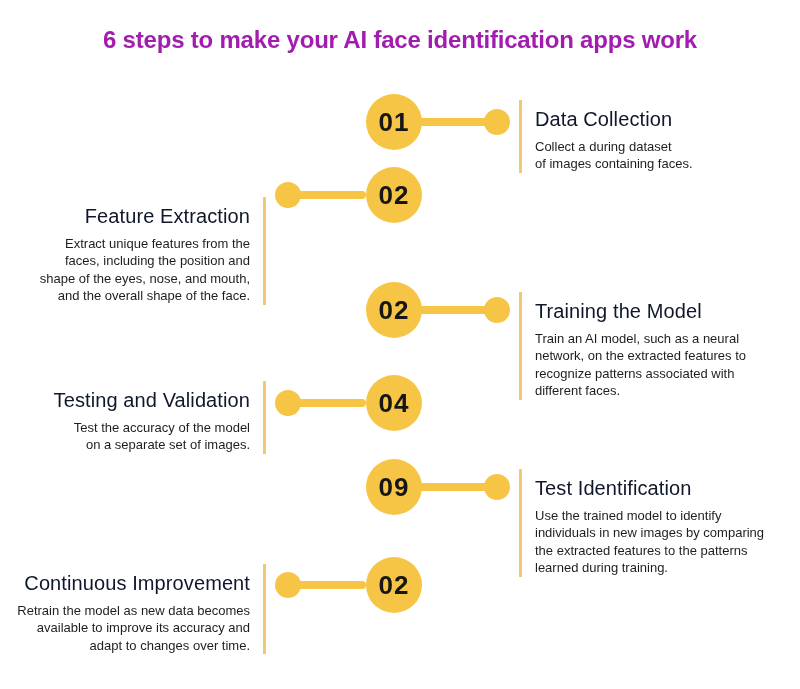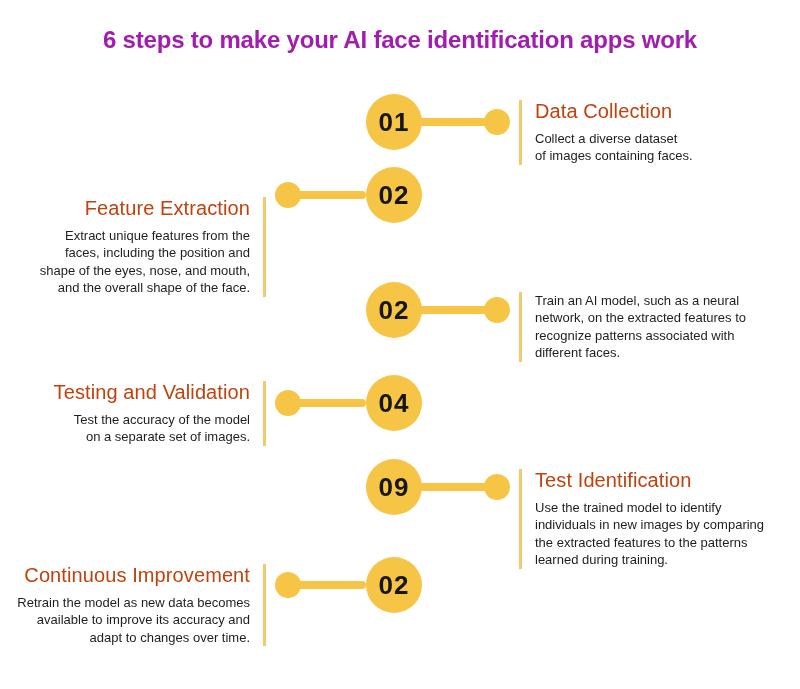--- a/index.html
+++ b/index.html
@@ -93,26 +93,26 @@
     text-align:left;
   }
   .text.tl{
     right:534px;
     border-right:3px solid var(--divider);
     padding-right:13px;
     text-align:right;
   }
   .t1{top:100px}.t2{top:197px}.t3{top:292px}.t4{top:381px}.t5{top:469px}.t6{top:564px}
   .step-title{
-    margin:0 0 7px 0;
+    margin:8px 0 7px 0;
     font-size:20px;
     font-weight:500;
     letter-spacing:0.1px;
     line-height:1.15;
-    color:#c2410c;
+    color:#0f172a;
   }
   .step-desc{
     margin:0;
     font-size:13px;
     font-weight:400;
     line-height:1.34;
     white-space:pre-line;
     color:#1e1e1e;
   }
 </style>
@@ -126,21 +126,21 @@
   <section>
     <div class="node right n1">
       <div class="big-circle">
         <span class="num">01</span>
       </div>
       <div class="bar"></div>
       <div class="dot"></div>
     </div>
     <div class="text tr t1">
       <h2 class="step-title">Data Collection</h2>
-      <p class="step-desc">Collect a diverse dataset
+      <p class="step-desc">Collect a during dataset
 of images containing faces.</p>
     </div>
   </section>
 
   <section>
     <div class="node left n2">
       <div class="big-circle">
         <span class="num">02</span>
       </div>
       <div class="bar"></div>
@@ -157,20 +157,21 @@
 
   <section>
     <div class="node right n3">
       <div class="big-circle">
         <span class="num">02</span>
       </div>
       <div class="bar"></div>
       <div class="dot"></div>
     </div>
     <div class="text tr t3">
+      <h2 class="step-title">Training the Model</h2>
       <p class="step-desc">Train an AI model, such as a neural
 network, on the extracted features to
 recognize patterns associated with
 different faces.</p>
     </div>
   </section>
 
   <section>
     <div class="node left n4">
       <div class="big-circle">

